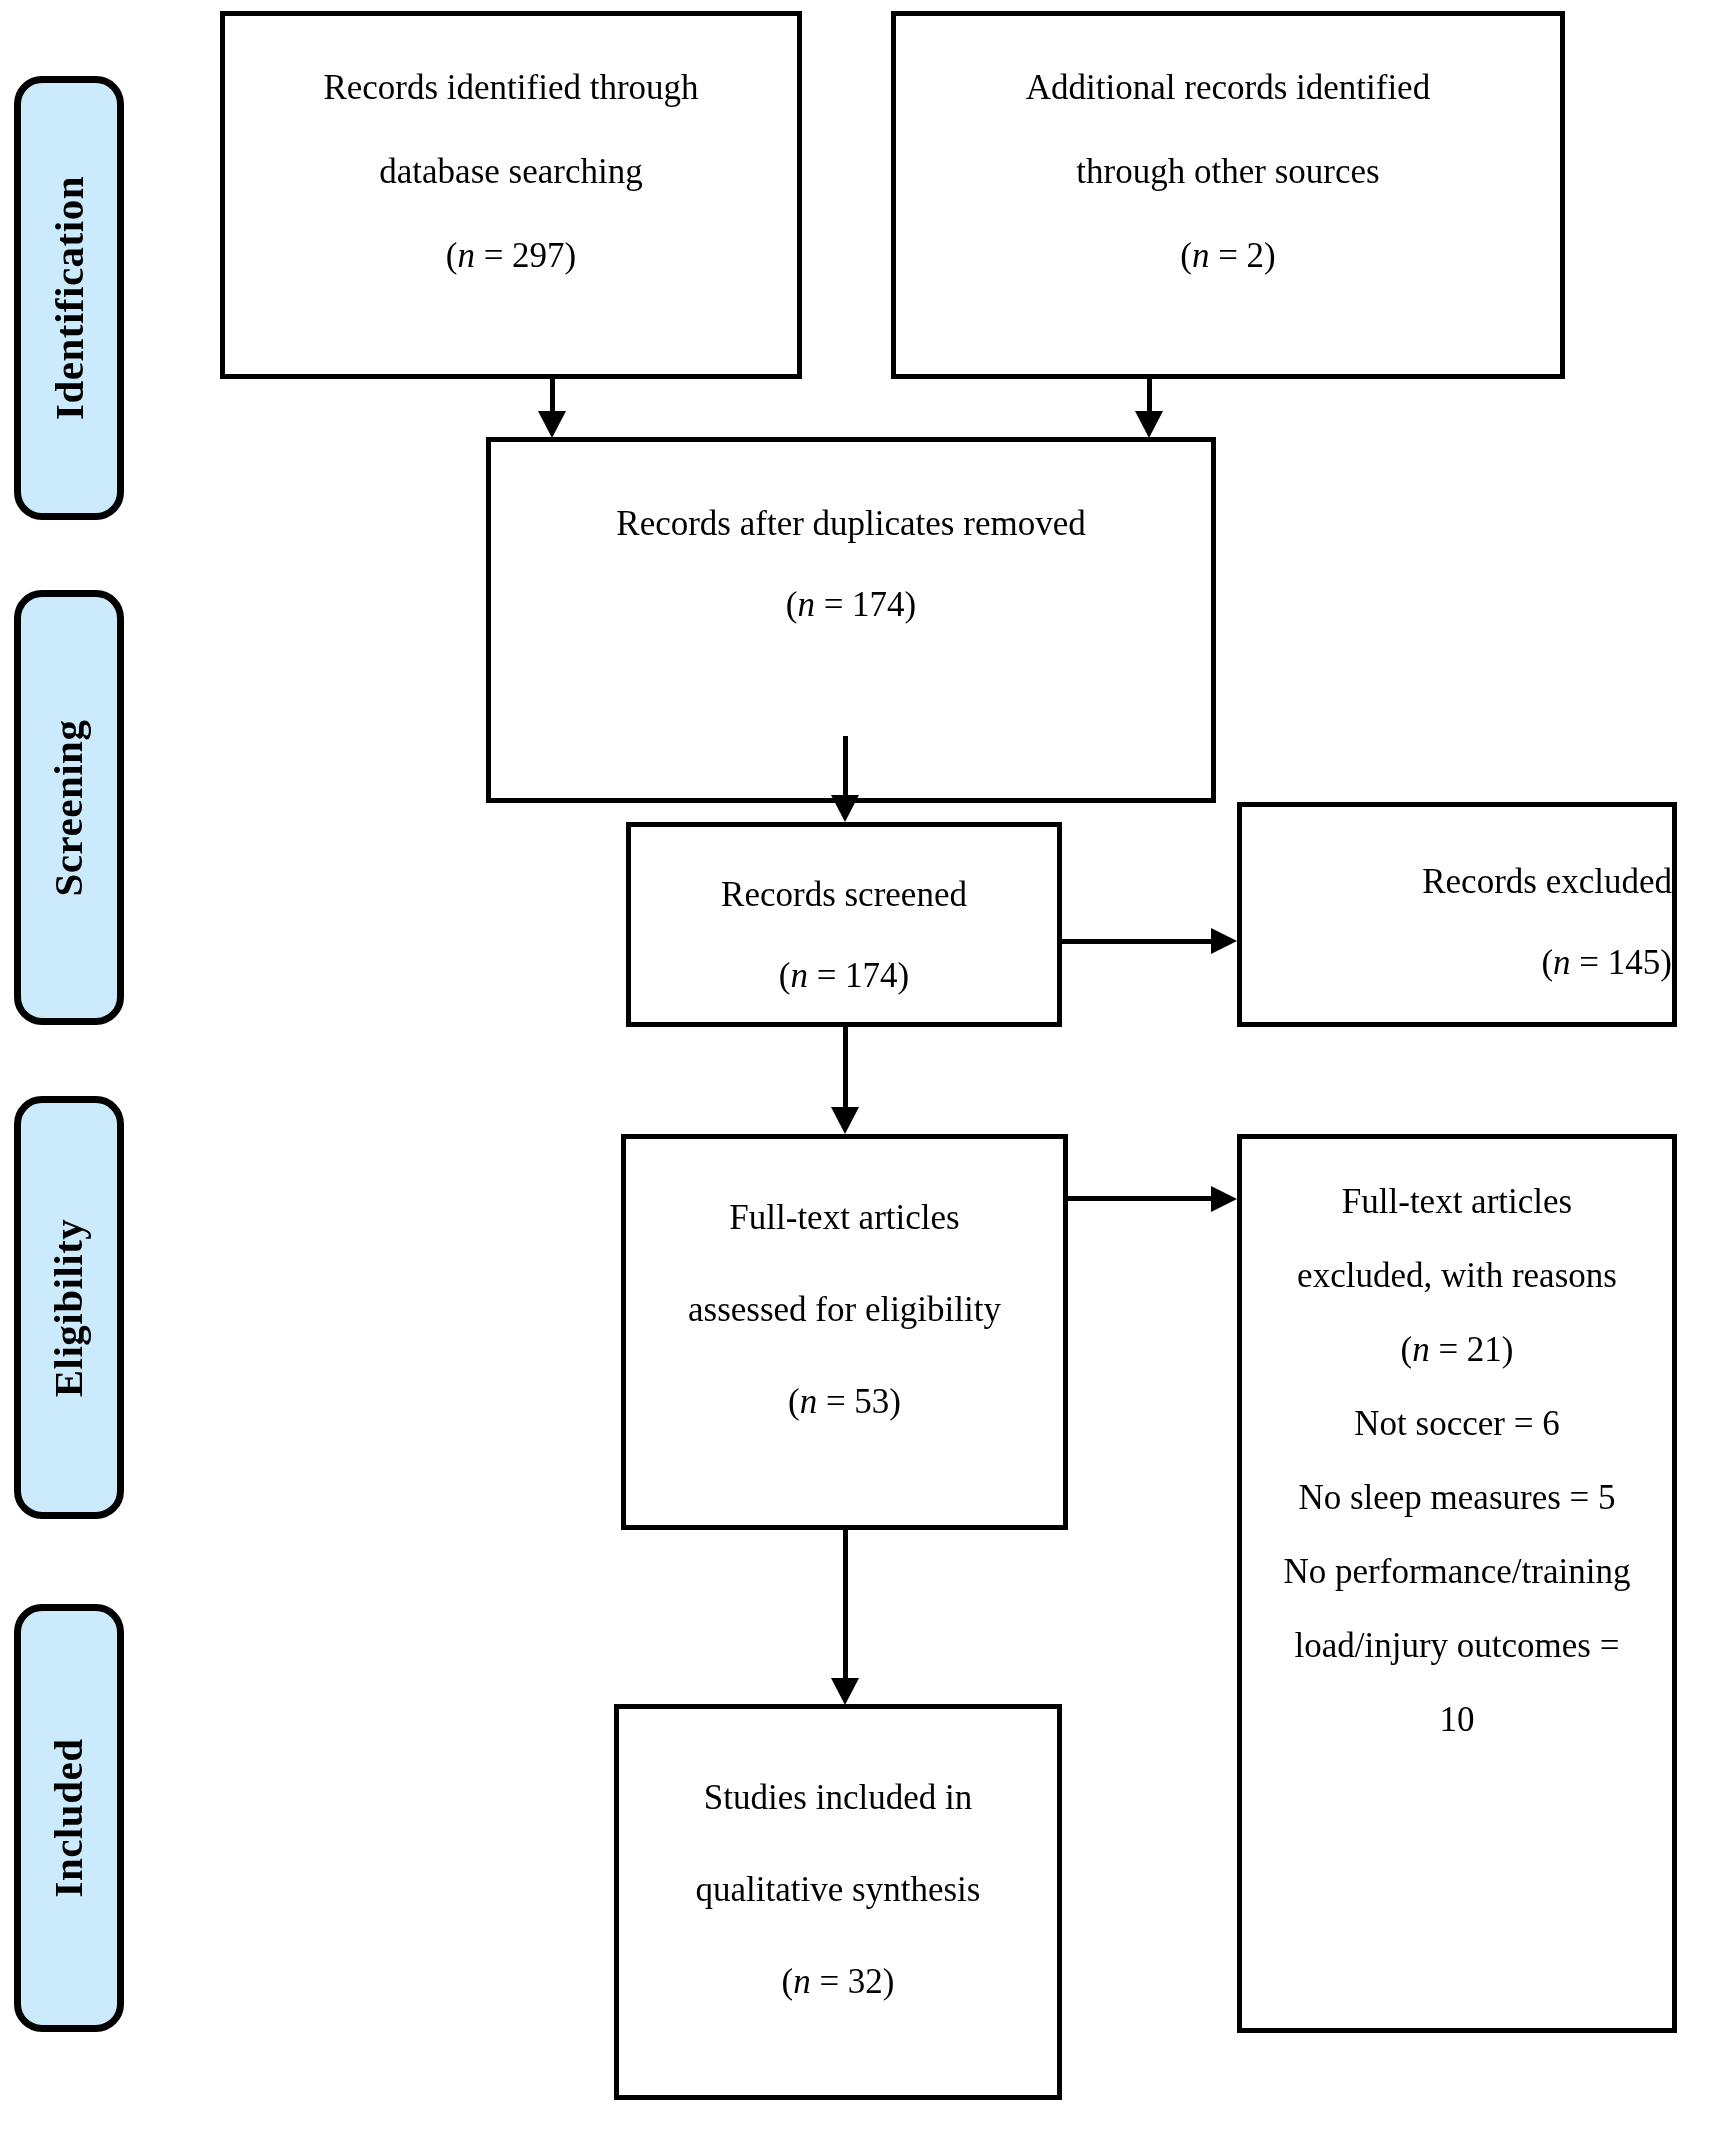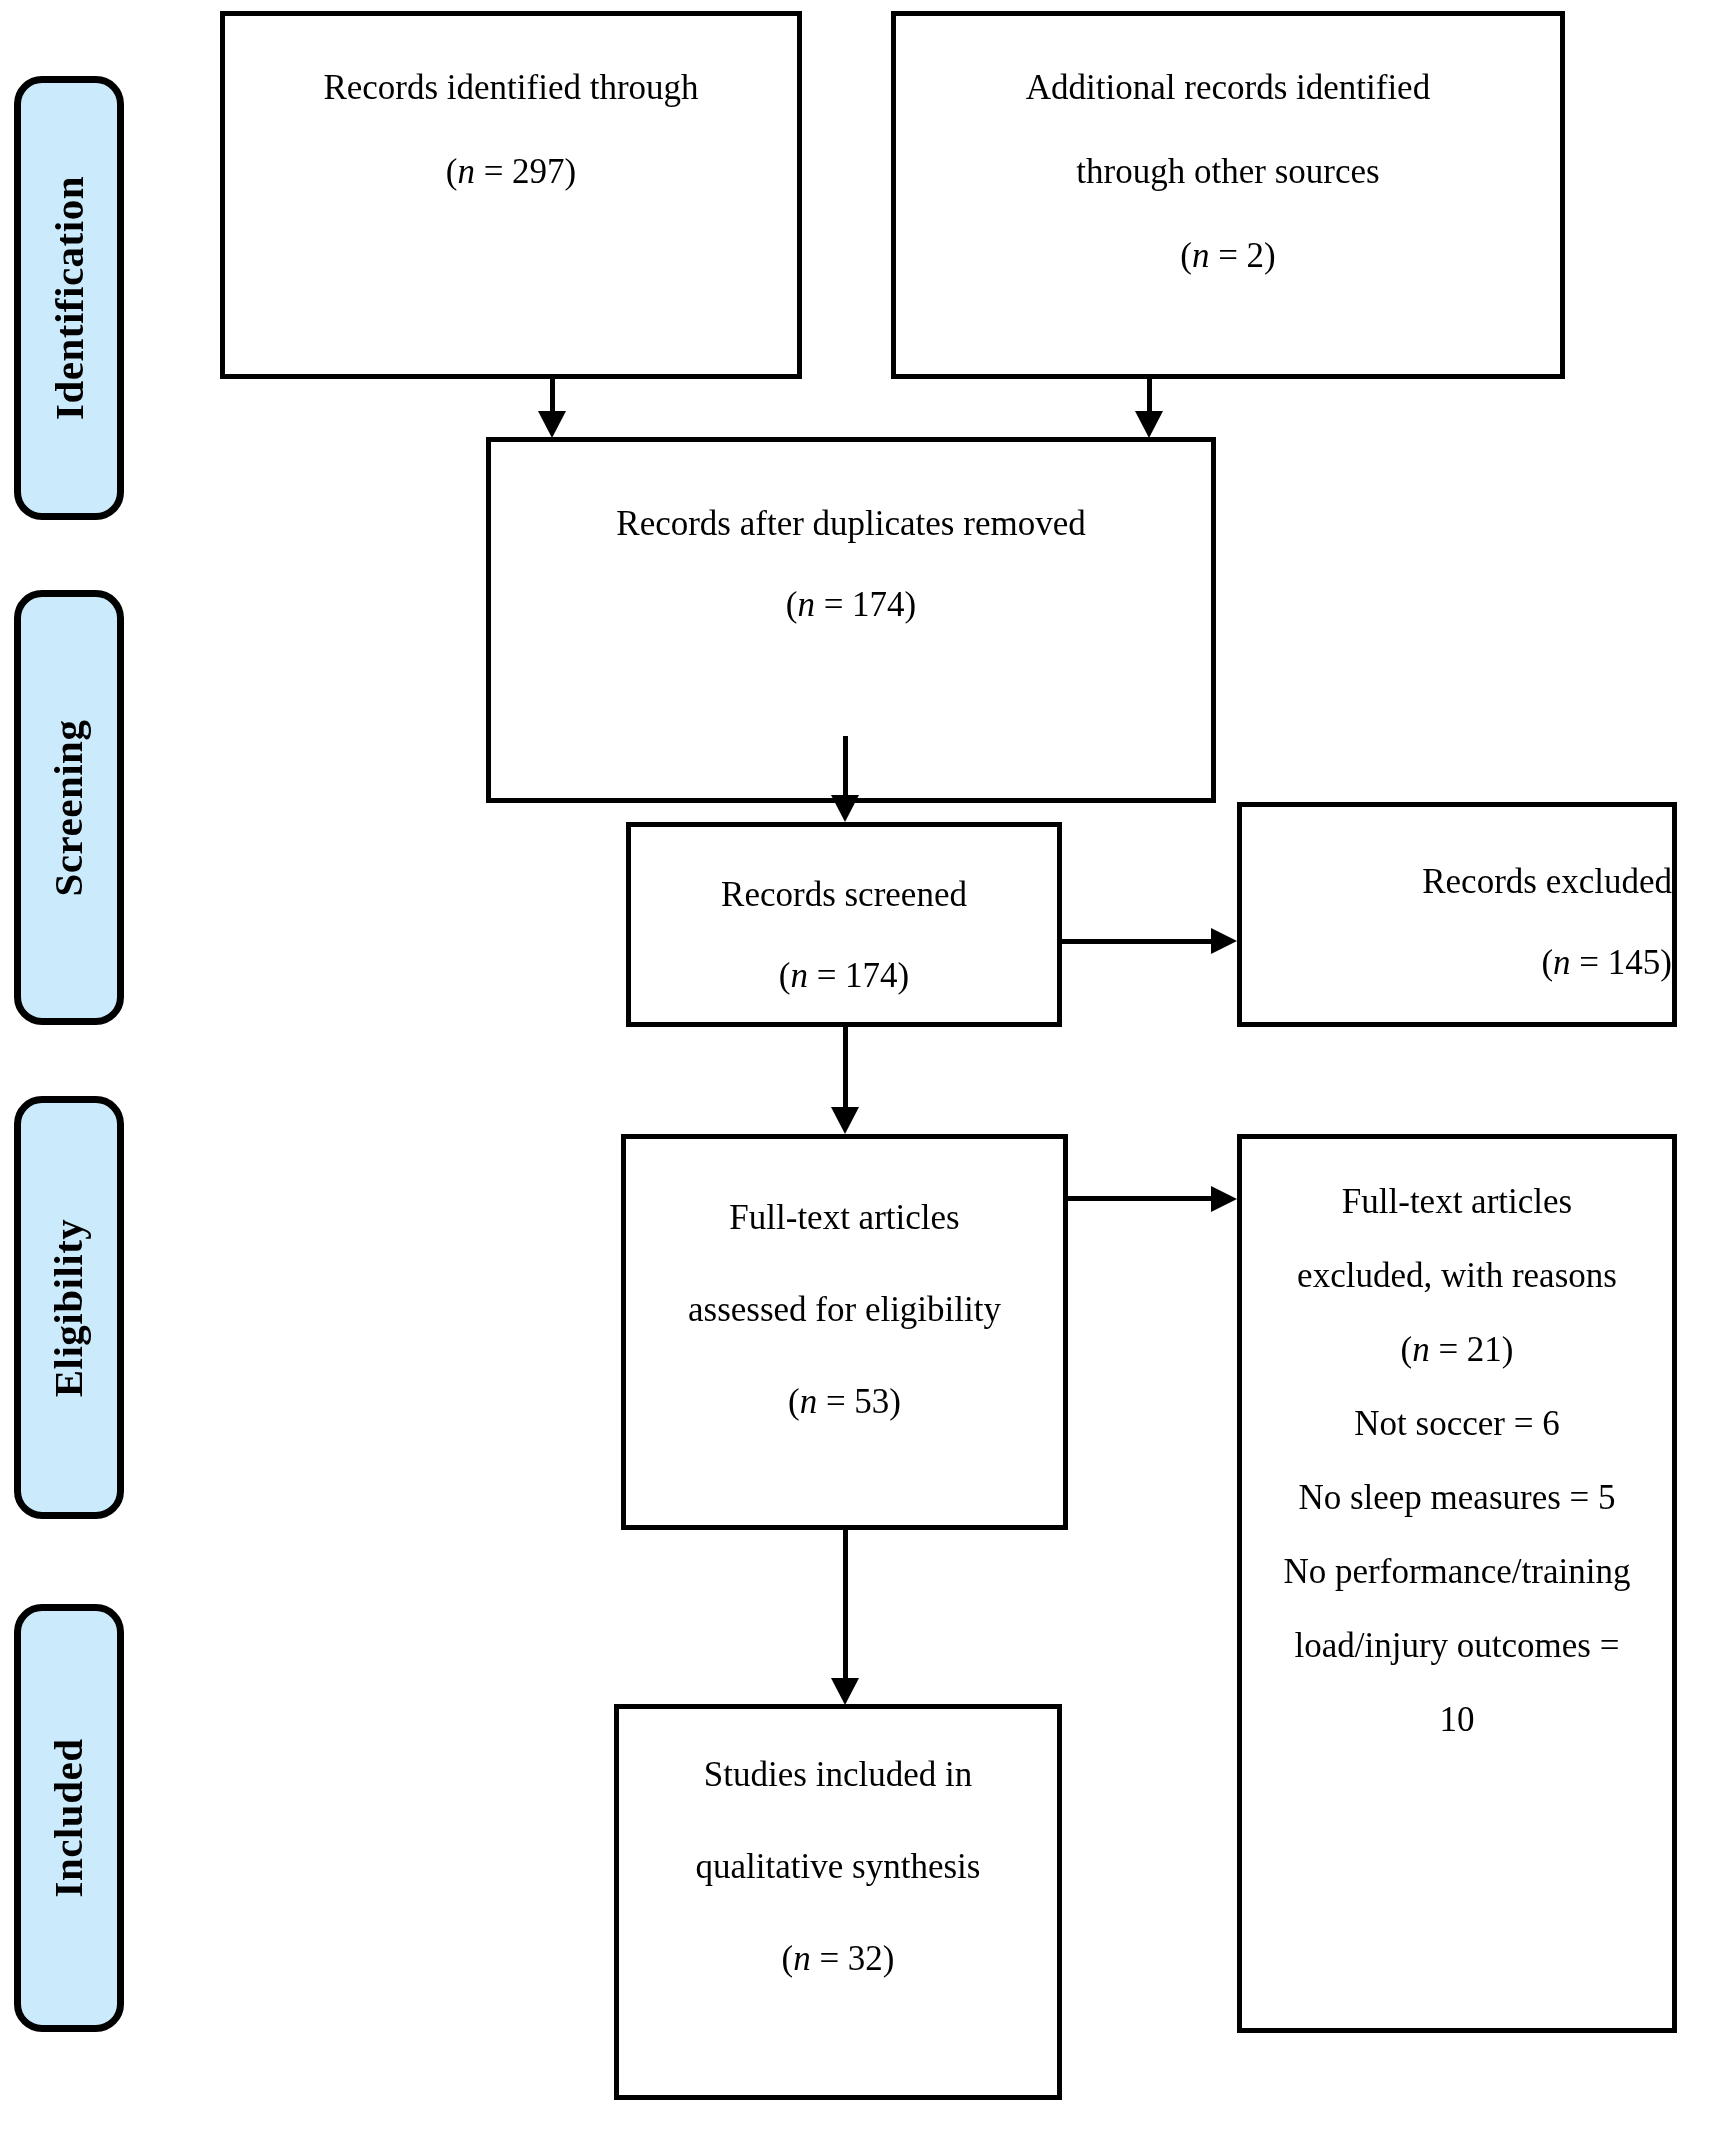--- a/index.html
+++ b/index.html
@@ -50,21 +50,21 @@
   .fbox .line{display:block;white-space:nowrap;}
   .fbox i{font-style:italic;}
 
   .b-identified {left:220px;  top:11px;   width:582px; height:368px; padding-top:30px;}
   .b-additional {left:891px; top:11px;   width:674px; height:368px; padding-top:30px;}
   .b-duplicates {left:486px;  top:437px;  width:730px; height:366px; padding-top:41px;}
   .b-screened   {left:626px; top:822px; width:436px;  height:205px; padding-top:27px;}
   .b-excluded   {left:1237px; top:802px; width:440px;  height:225px; padding-top:34px;text-align:right;}
   .b-fulltext   {left:621px; top:1134px; width:447px;  height:396px; padding-top:33px;}
   .b-reasons    {left:1237px; top:1134px; width:440px;  height:899px; padding-top:26px;}
-  .b-studies    {left:614px; top:1704px; width:448px;  height:396px; padding-top:20px;font-family:Liberation Serif, serif;}
+  .b-studies    {left:614px; top:1704px; width:448px;  height:396px; padding-top:43px;font-family:Liberation Serif, serif;}
 
   .b-identified .line,.b-additional .line{line-height:84px;}
   .b-duplicates .line{line-height:81px;}
   .b-screened .line,.b-excluded .line{line-height:81px;}
   .b-fulltext .line,.b-studies .line{line-height:92px;}
   .b-reasons .line{line-height:74px;}
 
   
   .vstem{position:absolute;width:5.4px;background:#000;}
   .hstem{position:absolute;height:5.4px;background:#000;}
@@ -94,20 +94,21 @@
   </div>
   <div class="stage stage-eligibility">
     <span class="vtext">Eligibility</span>
   </div>
   <div class="stage stage-included">
     <span class="vtext">Included</span>
   </div>
 
   <div class="fbox b-identified">
       <div class="line">Records identified through</div>
+      <div class="line">database searching</div>
       <div class="line"><span>(</span><i>n</i><span> = 297)</span></div>
     </div>
   <div class="fbox b-additional">
       <div class="line">Additional records identified</div>
       <div class="line">through other sources</div>
       <div class="line"><span>(</span><i>n</i><span> = 2)</span></div>
     </div>
   <div class="fbox b-duplicates">
       <div class="line">Records after duplicates removed</div>
       <div class="line"><span>(</span><i>n</i><span> = 174)</span></div>

